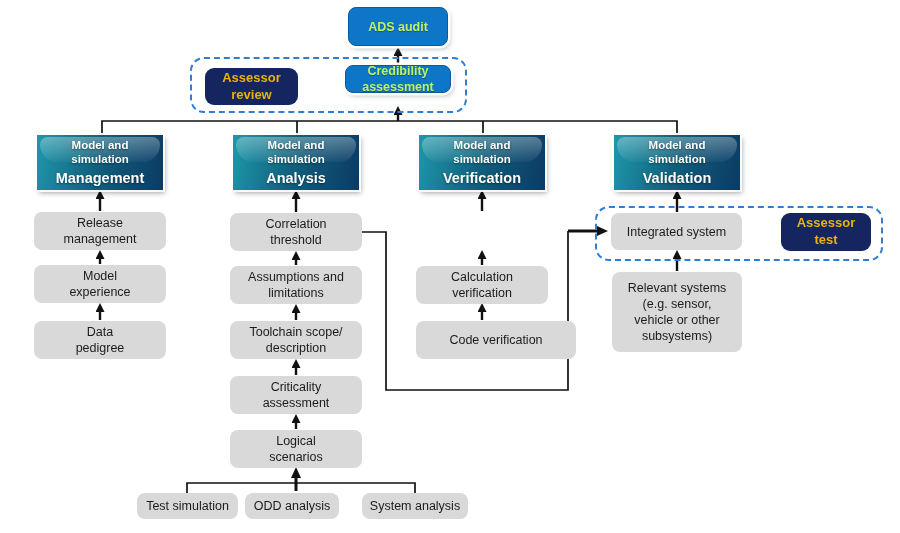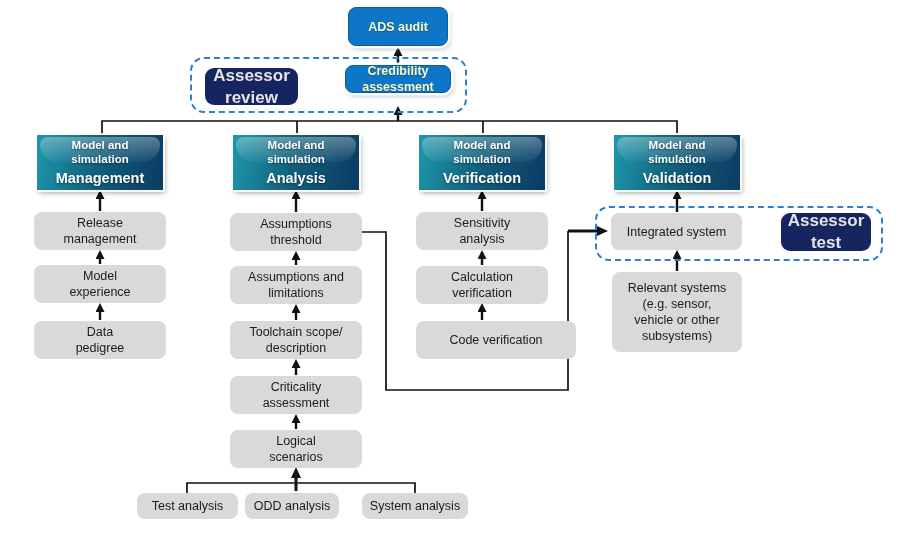--- a/index.html
+++ b/index.html
@@ -16,28 +16,28 @@
     display:flex; flex-direction:column; align-items:center; justify-content:center;
     text-align:center; white-space:pre-line; box-sizing:border-box;
     border-radius:8px; line-height:1.28;
   }
   .gray {
     background: var(--gray);
     color:#1b1b1b; font-size:12.5px; padding:2px 4px;
   }
   .blue {
     background: var(--bright-blue);
-    color:#fef9c3; font-weight:bold; font-size:12.5px;
+    color:#bef264; font-weight:bold; font-size:12.5px;
     border:1px solid #0a5a9e;
     box-shadow: 0 0 0 2.5px rgba(255,255,255,0.95), 2px 3px 5px rgba(130,140,150,0.55);
     text-shadow: 0 1px 1px rgba(0,0,0,0.25);
   }
   .navy {
     background: var(--navy);
-    color:#e5e5e5; font-weight:bold; font-size:17px;
+    color:#eab308; font-weight:bold; font-size:13px;
     border-radius:9px;
   }
   .header {
     background: linear-gradient(100deg, var(--teal-left) 0%, #11607c 48%, var(--teal-right) 100%);
     color:#ffffff; border-radius:0;
     box-shadow: 0 0 0 2px rgba(255,255,255,0.9), 2px 3px 5px rgba(0,0,0,0.35);
     text-shadow: 0 1px 2px rgba(0,0,0,0.45);
   }
   .header::before {
     content:""; position:absolute; left:3px; right:3px; top:2px; height:45%;
@@ -132,43 +132,41 @@
     <div class="hl2">Validation</div>
   </div>
 
   <div class="box gray" style="left:34px;top:212px;width:132px;height:38px">Release
 management</div>
   <div class="box gray" style="left:34px;top:265px;width:132px;height:38px">Model
 experience</div>
   <div class="box gray" style="left:34px;top:321px;width:132px;height:38px">Data
 pedigree</div>
 
-  <div class="box gray" style="left:230px;top:213px;width:132px;height:38px">Assumptions
+  <div class="box gray" style="left:230px;top:213px;width:132px;height:38px">Correlation
 threshold</div>
   <div class="box gray" style="left:230px;top:266px;width:132px;height:38px">Assumptions and
 limitations</div>
   <div class="box gray" style="left:230px;top:321px;width:132px;height:38px">Toolchain scope/
 description</div>
   <div class="box gray" style="left:230px;top:376px;width:132px;height:38px">Criticality
 assessment</div>
   <div class="box gray" style="left:230px;top:430px;width:132px;height:38px">Logical
 scenarios</div>
 
-  <div class="box gray" style="left:416px;top:212px;width:132px;height:38px">Sensitivity
-analysis</div>
   <div class="box gray" style="left:416px;top:266px;width:132px;height:38px">Calculation
 verification</div>
   <div class="box gray" style="left:416px;top:321px;width:160px;height:38px">Code verification</div>
 
   <div class="dashed" style="left:595px;top:206px;width:288px;height:55px"></div>
   <div class="box gray" style="left:611px;top:213px;width:131px;height:37px">Integrated system</div>
   <div class="box navy" style="left:781px;top:213px;width:90px;height:38px">Assessor
 test</div>
   <div class="box gray" style="left:612px;top:272px;width:130px;height:80px">Relevant systems
 (e.g. sensor,
 vehicle or other
 subsystems)</div>
 
-  <div class="box gray" style="left:137px;top:493px;width:101px;height:26px">Test analysis</div>
+  <div class="box gray" style="left:137px;top:493px;width:101px;height:26px">Test simulation</div>
   <div class="box gray" style="left:245px;top:493px;width:94px;height:26px">ODD analysis</div>
   <div class="box gray" style="left:362px;top:493px;width:106px;height:26px">System analysis</div>
 
 </div>
 
 </body></html>

